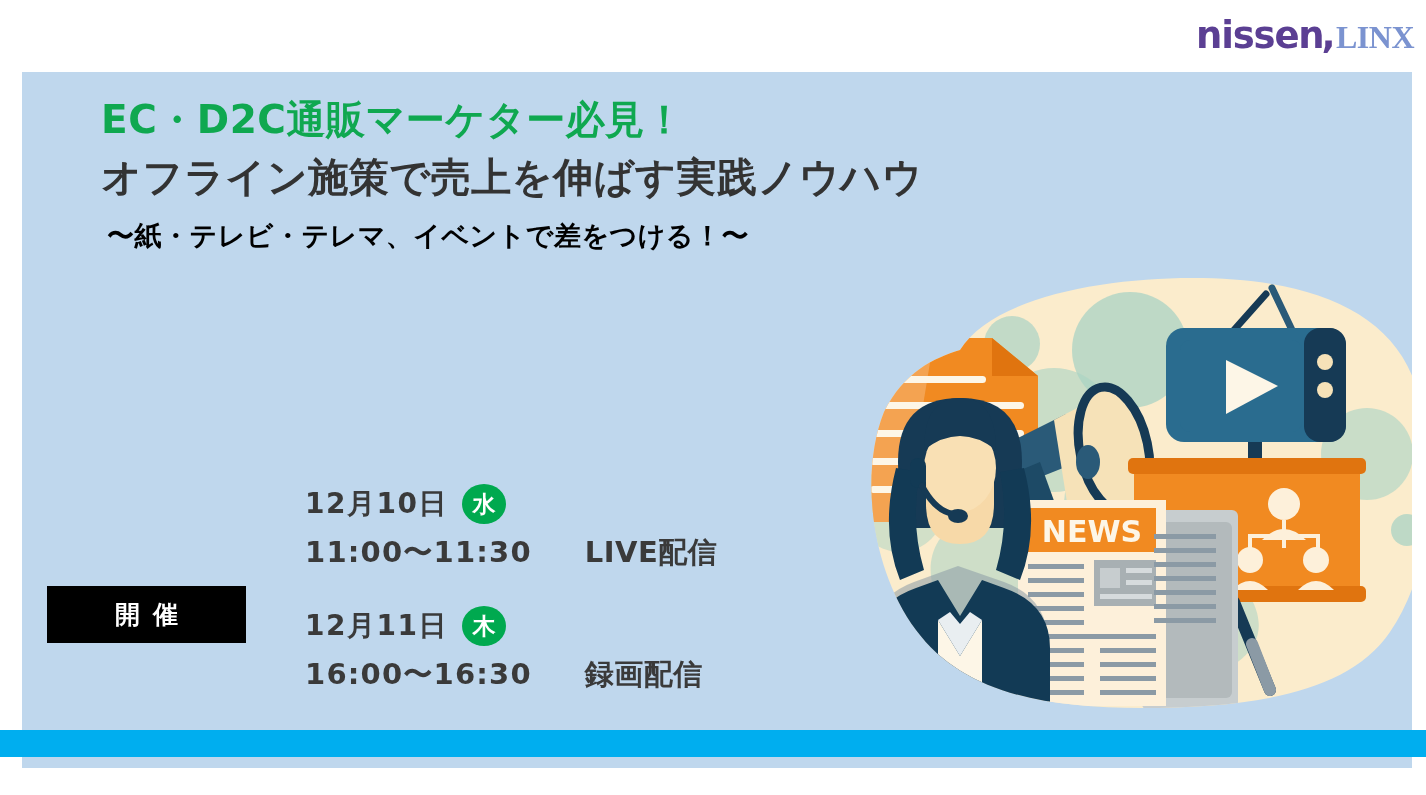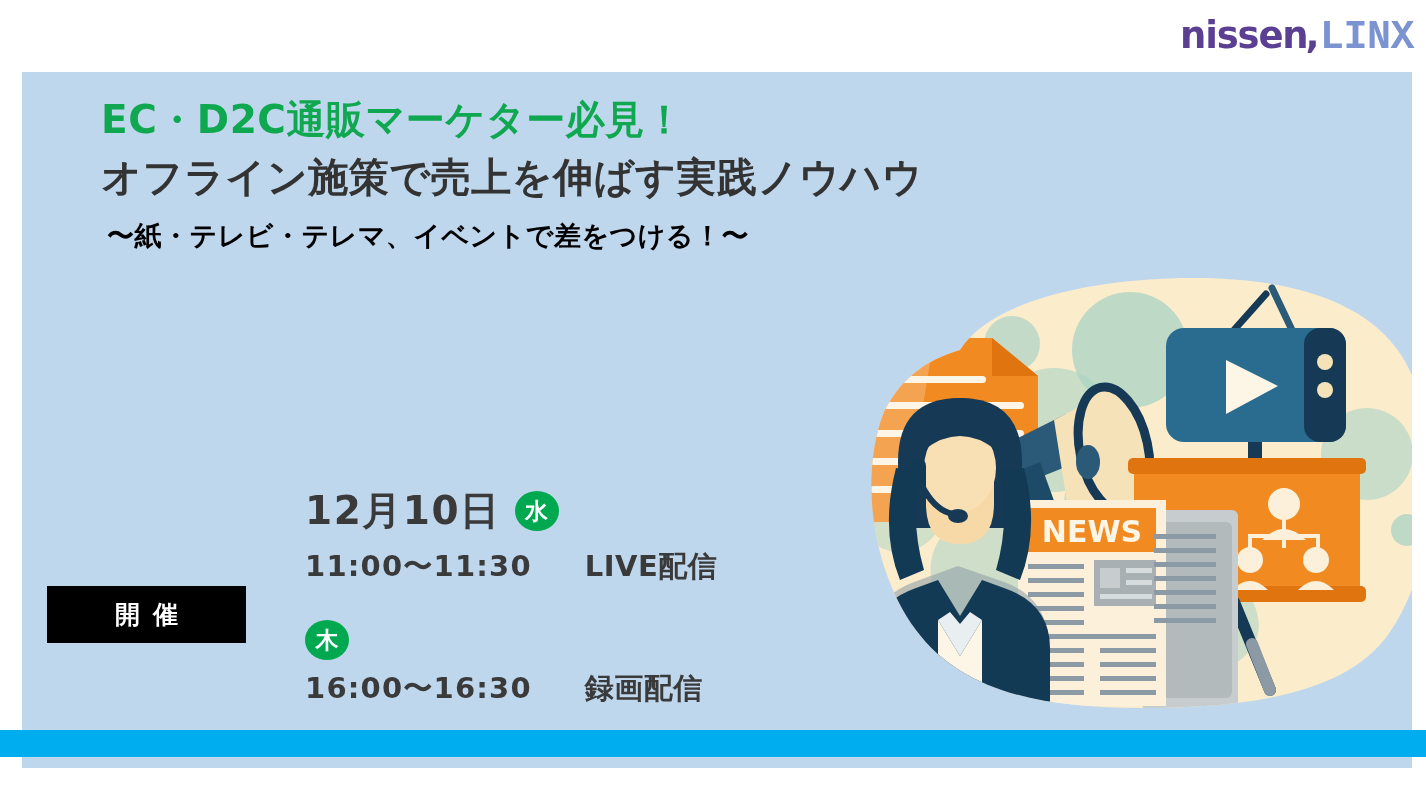--- a/index.html
+++ b/index.html
@@ -39,22 +39,22 @@
   }
   .logo-comma {
     font-family: "DejaVu Sans", sans-serif;
     font-size: 37px;
     font-weight: 700;
     color: #5b3f93;
     margin-left: -2px;
     margin-right: 1px;
   }
   .logo-linx {
-    font-family: Liberation Mono, monospace;
-    font-size: 40px;
+    font-family: Liberation Serif, serif;
+    font-size: 32px;
     font-weight: 600;
     color: #7b93d0;
     letter-spacing: -0.5px;
   }
 
   
   .panel {
     position: absolute;
     left: 22px;
     top: 72px;
@@ -137,21 +137,21 @@
   .session:last-child { margin-bottom: 0; }
 
   .session-date-row {
     display: flex;
     align-items: center;
     gap: 14px;
     margin-bottom: 9px;
   }
   .session-date {
     font-family: "DejaVu Sans", sans-serif;
-    font-size: 39px;
+    font-size: 28px;
     font-weight: 700;
     color: #3a3a3a;
     letter-spacing: 1.5px;
   }
   .day-badge {
     width: 44px;
     height: 40px;
     border-radius: 50%;
     background: #00a94f;
     color: #ffffff;
@@ -227,20 +227,21 @@
             <span class="day-badge">水</span>
           </div>
           <div class="session-time-row">
             <span class="session-time">11:00〜11:30</span>
             <span class="session-mode">LIVE配信</span>
           </div>
         </div>
 
         <div class="session">
           <div class="session-date-row">
+            <span class="session-date">12月11日</span>
             <span class="day-badge">木</span>
           </div>
           <div class="session-time-row">
             <span class="session-time">16:00〜16:30</span>
             <span class="session-mode">録画配信</span>
           </div>
         </div>
 
       </div>
     </div>

